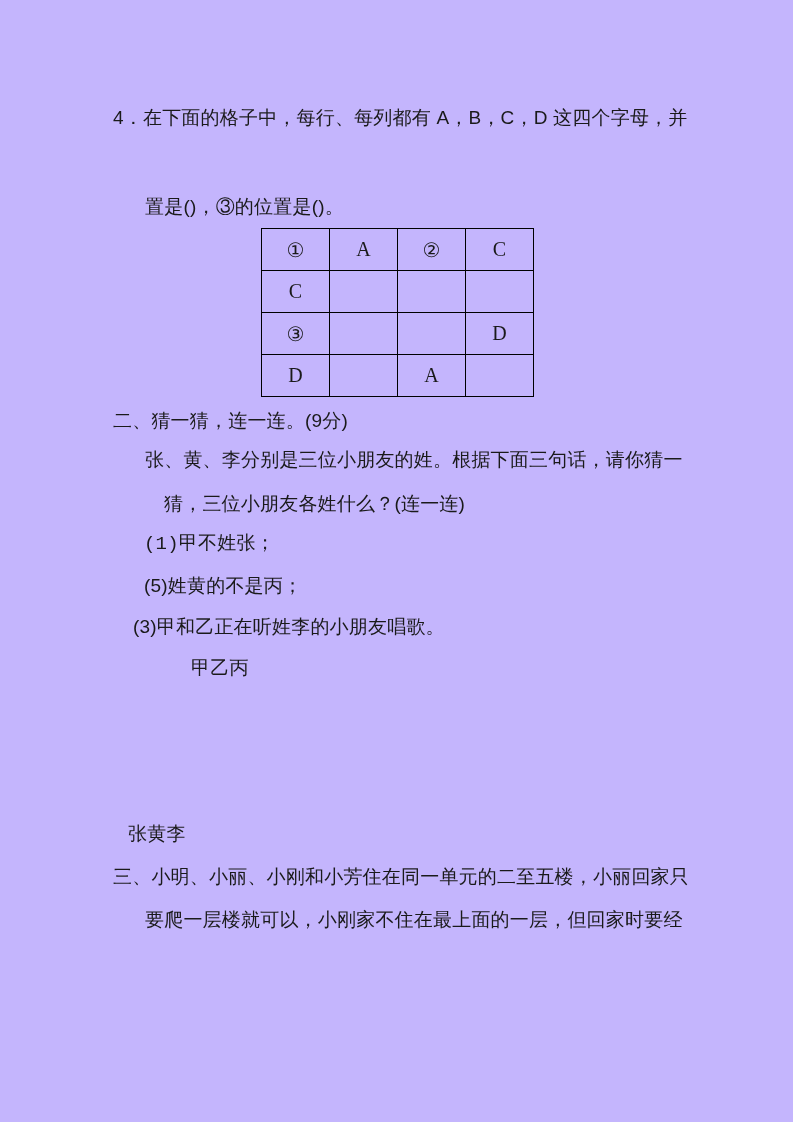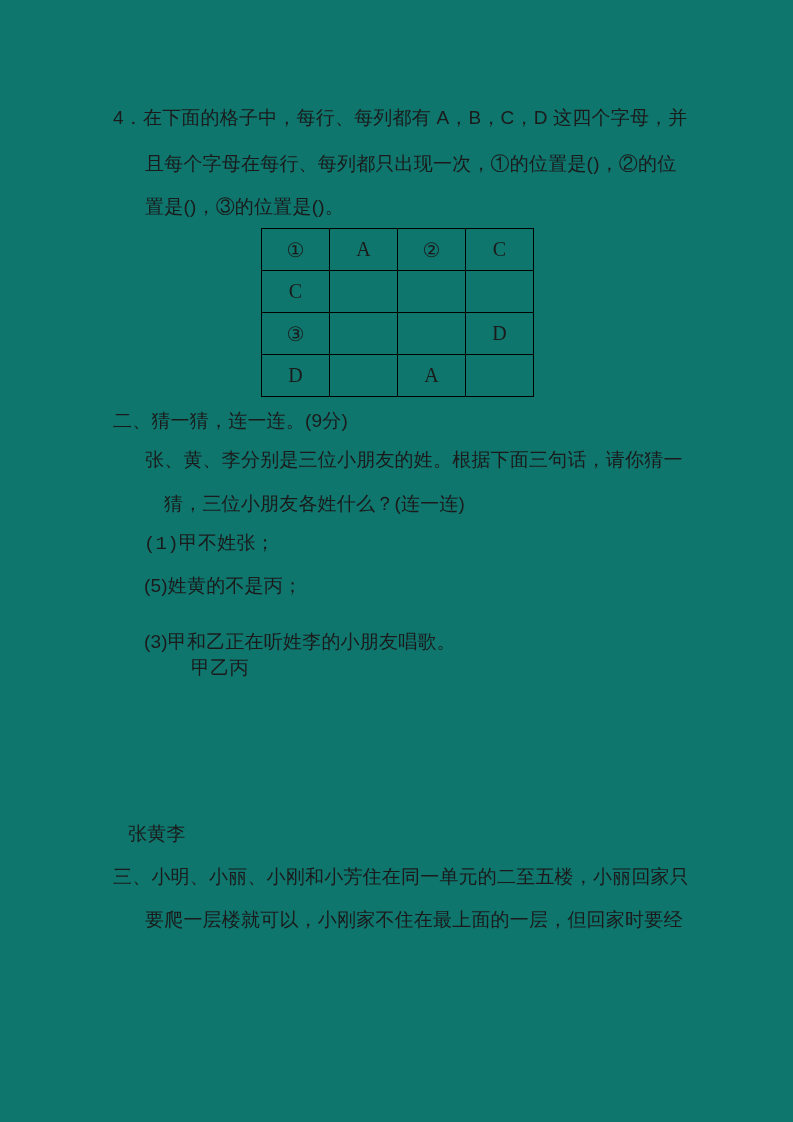--- a/index.html
+++ b/index.html
@@ -1,20 +1,20 @@
 <!DOCTYPE html>
 <html><head>
 <meta charset="utf-8">
 <style>
   html, body { margin: 0; padding: 0; background: #ffffff; }
   .page {
     position: relative;
     width: 793px;
     height: 1122px;
-    background: #0f766e;
+    background: #c4b5fd;
     color: #1a1a1a;
     font-family: "Liberation Sans", sans-serif;
     overflow: hidden;
   }
   .line {
     position: absolute;
     font-size: 19px;
     line-height: 26px;
     white-space: nowrap;
     letter-spacing: 0.2px;
@@ -42,36 +42,35 @@
     color: #1a1a1a;
     padding: 0;
   }
 
   
   #s2-heading { left: 113px; top: 408px; }
   #s2-intro1  { left: 145px; top: 447px; }
   #s2-intro2  { left: 145px; top: 491px; margin-left: 19px; }
   #s2-clue1   { left: 144px; top: 531px; font-family: Liberation Mono, monospace; }
   #s2-clue2   { left: 144px; top: 573px; }
-  #s2-clue3   { left: 144px; top: 614px; margin-top: 15px; }
+  #s2-clue3   { left: 133px; top: 614px; }
   #s2-persons { left: 145px; top: 655px; margin-left: 46px; }
   #s2-surnames { left: 128px; top: 821px; }
 
   
   #s3-l1 { left: 113px; top: 864px; }
   #s3-l2 { left: 145px; top: 907px; }
   #s3-l3 { left: 145px; top: 950px; }
 </style>
 </head>
 <body>
 
 <div class="page">
 
   <div class="line" id="q4-l1">4．在下面的格子中，每行、每列都有 A，B，C，D 这四个字母，并</div>
-  <div class="line" id="q4-l2">且每个字母在每行、每列都只出现一次，①的位置是()，②的位</div>
   <div class="line" id="q4-l3">置是()，③的位置是()。</div>
 
   <table class="grid-table">
     <tbody>
       <tr>
         <td>①</td>
         <td>A</td>
         <td>②</td>
         <td>C</td>
       </tr>

